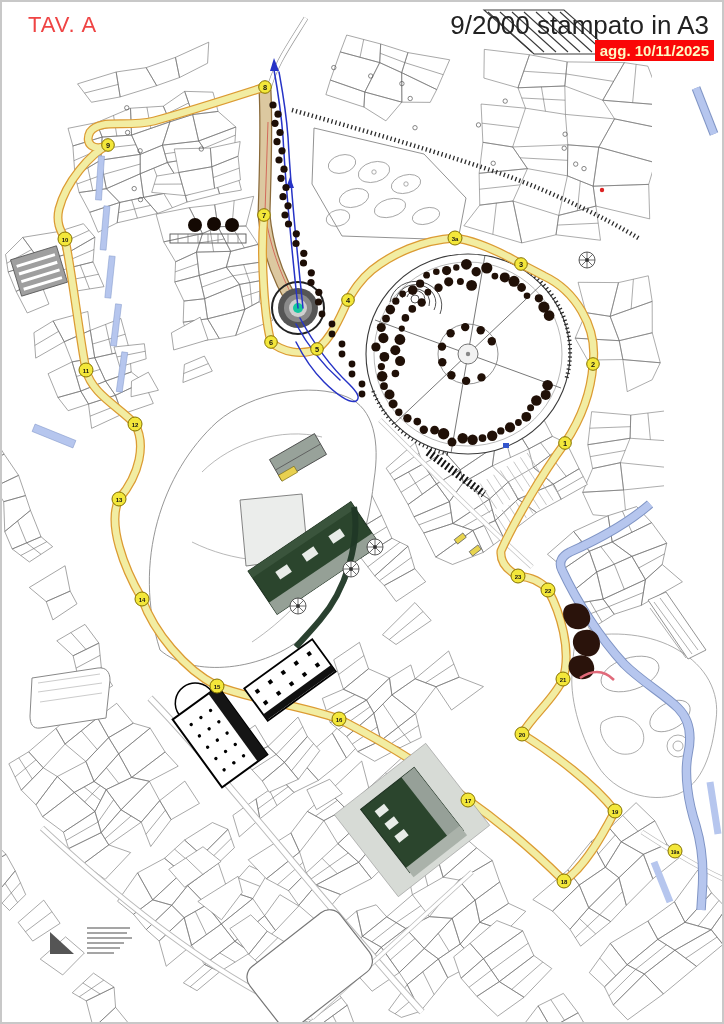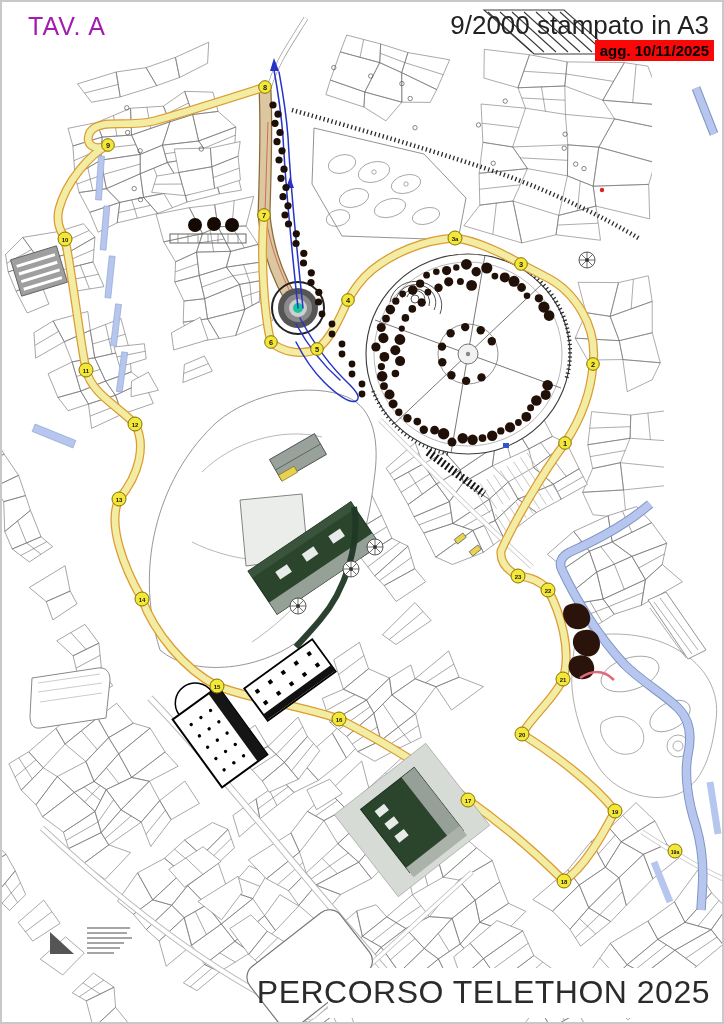--- a/index.html
+++ b/index.html
@@ -1,21 +1,21 @@
 <!DOCTYPE html>
 <html><head>
 <meta charset="utf-8">
 <style>
   html,body{margin:0;padding:0;background:#e8e8e8;}
   .page{position:relative;width:724px;height:1024px;background:#ffffff;
         border:2px solid #c8c8c8;box-sizing:border-box;overflow:hidden;
         font-family:"Liberation Sans",sans-serif;}
   .map-svg{position:absolute;left:0;top:0;}
-  .hdr-sheet{position:absolute;left:26px;top:10px;font-size:25px;letter-spacing:1px;
-             color:#a21caf;font-weight:400;}
+  .hdr-sheet{position:absolute;left:26px;top:10px;font-size:22px;letter-spacing:1px;
+             color:#ef4444;font-weight:400;}
   .hdr-scale{position:absolute;right:13px;top:8px;font-size:26px;color:#222;font-weight:400;}
   .hdr-badge{position:absolute;right:8px;top:38px;height:21px;line-height:21px;
              padding:0 5px;font-size:15px;font-weight:700;}
   .ftr-band{position:absolute;left:326px;top:966px;width:392px;height:50px;background:#fff;}
   .ftr-title{position:absolute;right:10px;top:6px;font-size:32px;letter-spacing:0.5px;
              color:#2b2b2b;font-weight:400;white-space:nowrap;}
 </style>
 </head>
 <body>
 
@@ -541,18 +541,15 @@
         </g>
         <g>
           <circle cx="516" cy="574" r="7" fill="#f3e73a" stroke="#857200" stroke-width="1"></circle>
           <text x="516" y="576.5" text-anchor="middle" font-size="6" font-family="&quot;Liberation Sans&quot;,sans-serif" font-weight="bold" fill="#151515">23</text>
         </g>
       </g>
   </svg>
 
   <div class="hdr-sheet">TAV. A</div>
   <div class="hdr-scale">9/2000 stampato in A3</div>
-  <div class="hdr-badge" id="badge" style="background: rgb(250, 7, 7); color: #000000;">agg. 10/11/2025</div>
-
-  <div class="ftr-band">
-    <div class="ftr-title">PERCORSO TELETHON 2025</div>
-  </div>
+  <div class="hdr-badge" id="badge" style="background: rgb(250, 7, 7); color: #fef9c3;">agg. 10/11/2025</div>
+
 </div>
 
 </body></html>

